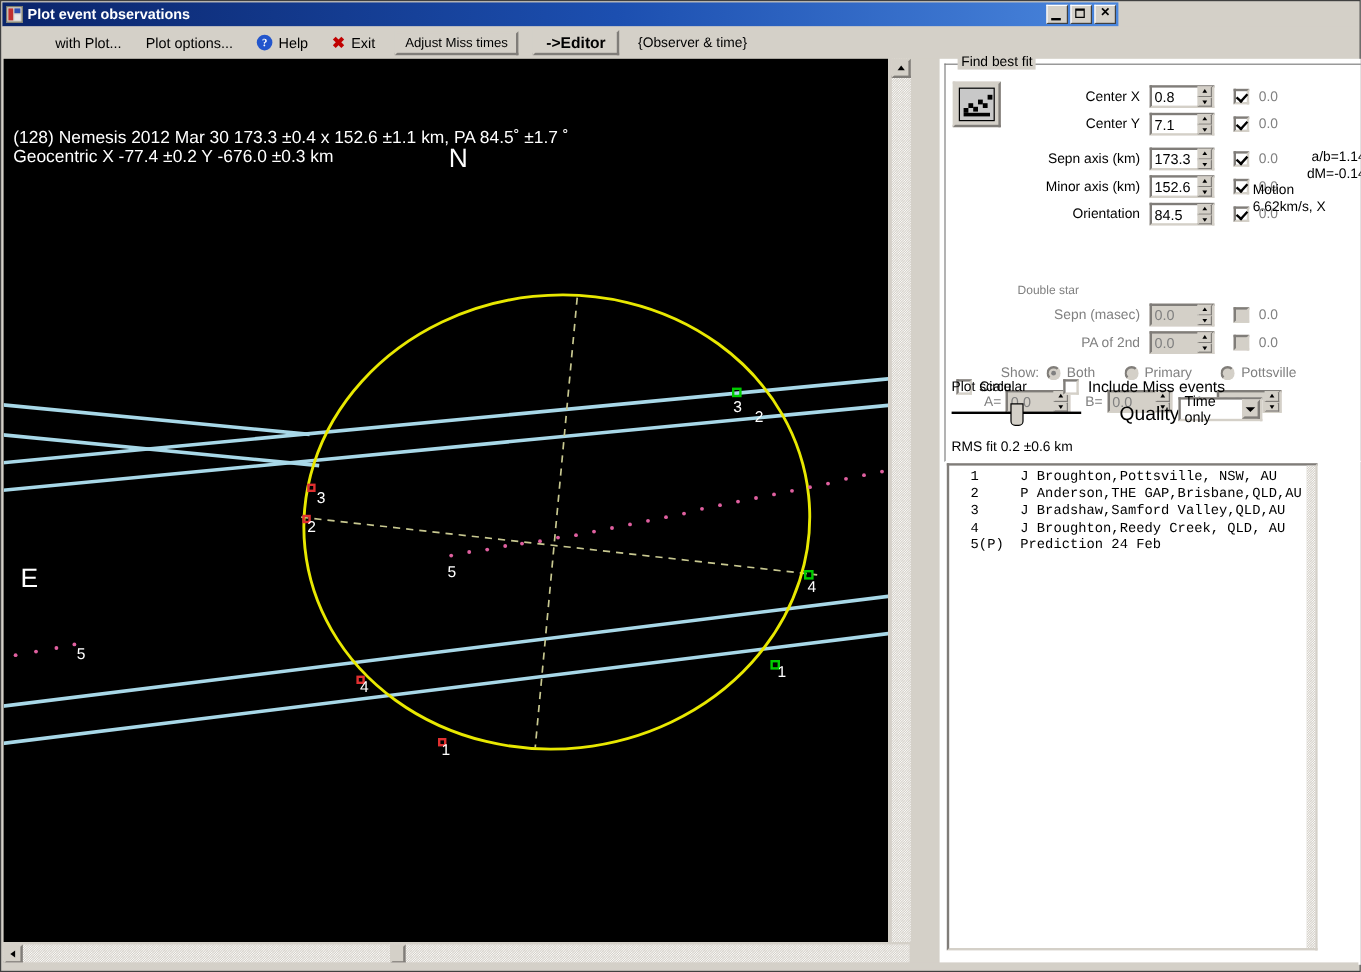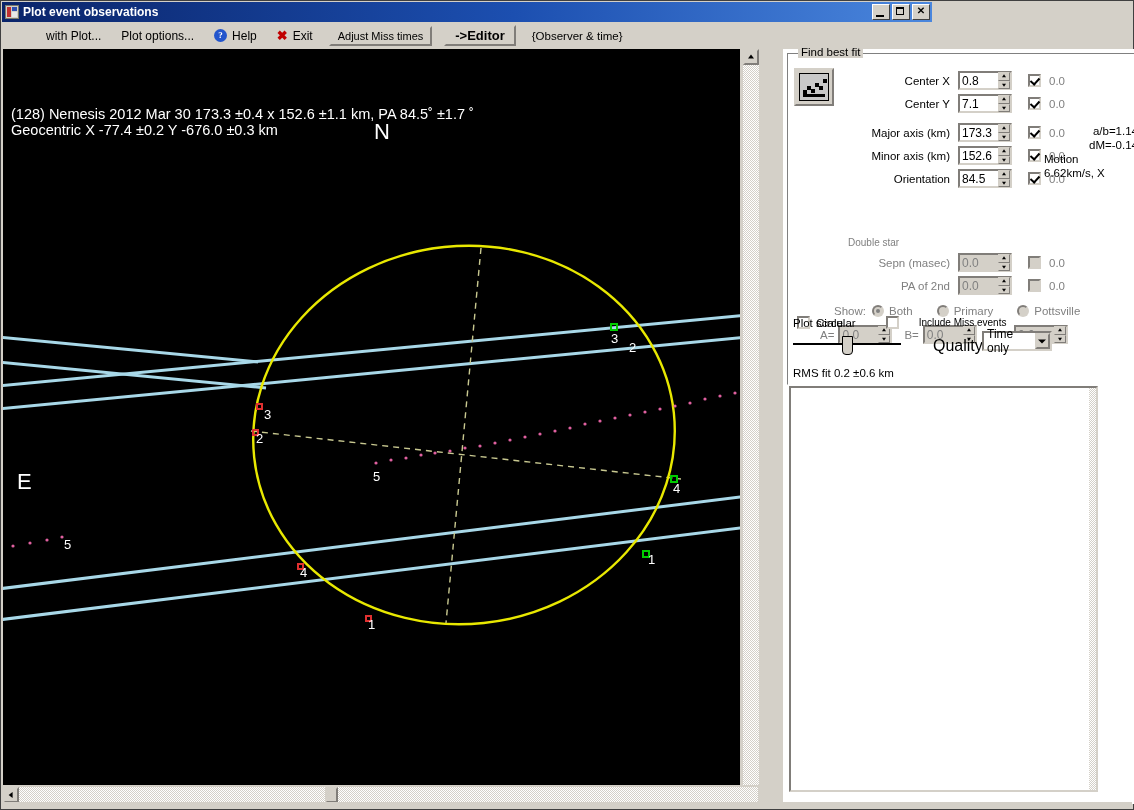--- a/index.html
+++ b/index.html
@@ -349,21 +349,21 @@
           <div class="spinbtns">
               <div class="u"></div>
               <div class="d"></div>
             </div>
         </div>
         <div class="cbx on" style="margin-left:16px"></div>
         <div class="sideval">0.0</div>
       </div>
 
       <div class="fieldrow" style="left:12px;top:68px;width:340px;">
-        <div class="flabel" style="width:150px">Major axis (km)</div>
+        <div class="flabel" style="width:150px">Sepn axis (km)</div>
         <div class="spin" style="margin-left:8px">
           <input type="text" value="173.3" style="">
           <div class="spinbtns">
               <div class="u"></div>
               <div class="d"></div>
             </div>
         </div>
         <div class="cbx on" style="margin-left:16px"></div>
         <div class="sideval">0.0</div>
       </div>
@@ -464,36 +464,40 @@
               <div class="d"></div>
             </div>
         </div>
       </div>
     </div>
 
     <div class="fieldrow" style="left:14px;top:263px;width:340px;">
       <div class="cbx"></div>
       <span style="font-size:11.5px;margin-left:6px">Circular</span>
       <div class="cbx" style="margin-left:30px"></div>
-      <span style="font-size:10px;margin-left:20px">Include Miss events</span>
+      <span style="font-size:13px;margin-left:8px">Include Miss events</span>
     </div>
 
     <div class="plotscale-lbl">Plot scale</div>
     <div class="slider">
       <div class="track"></div>
       <div class="thumb"></div>
     </div>
 
     <div class="quality-lbl">Quality</div>
     <div class="combo">
       <span>Time only</span>
       <div class="arrowbox"></div>
     </div>
 
     <div class="rms">RMS fit 0.2 ±0.6 km</div>
 
-    <div class="listbox">
+    <div class="listbox"><span id="obs-text">  1     J Broughton,Pottsville, NSW, AU
+  2     P Anderson,THE GAP,Brisbane,QLD,AU
+  3     J Bradshaw,Samford Valley,QLD,AU
+  4     J Broughton,Reedy Creek, QLD, AU
+  5(P)  Prediction 24 Feb</span>
       <div class="lb-scroll"></div>
     </div>
   </div>
 
   <div class="statusbar"></div>
 </div>
 
 </body></html>

